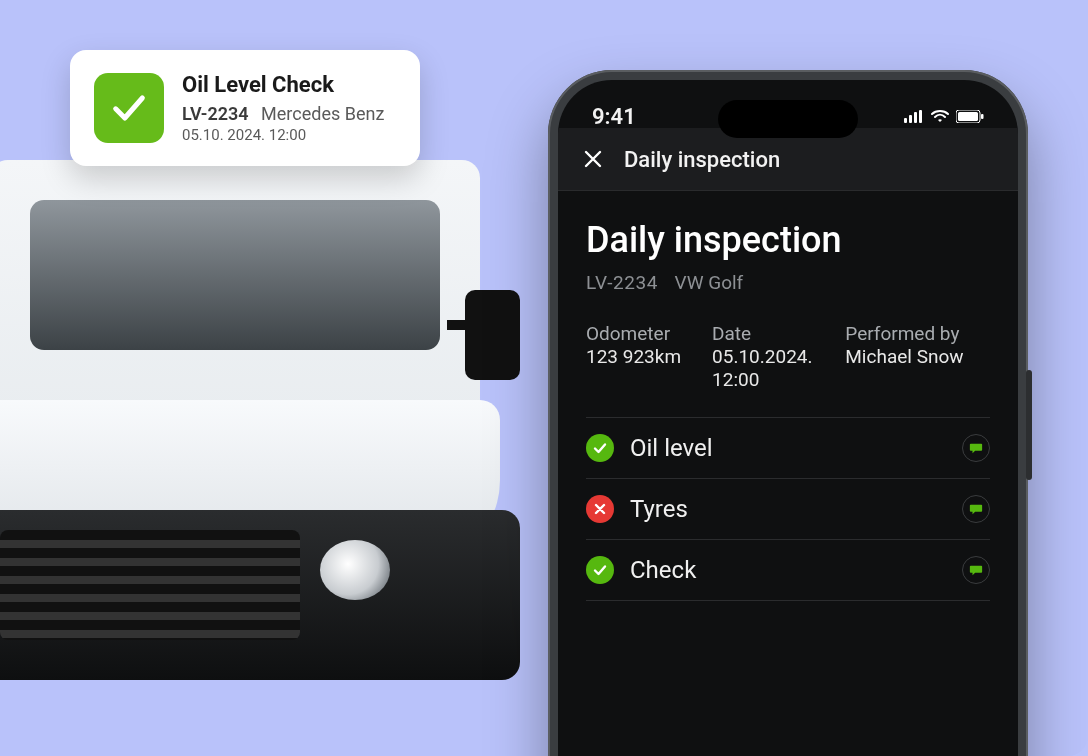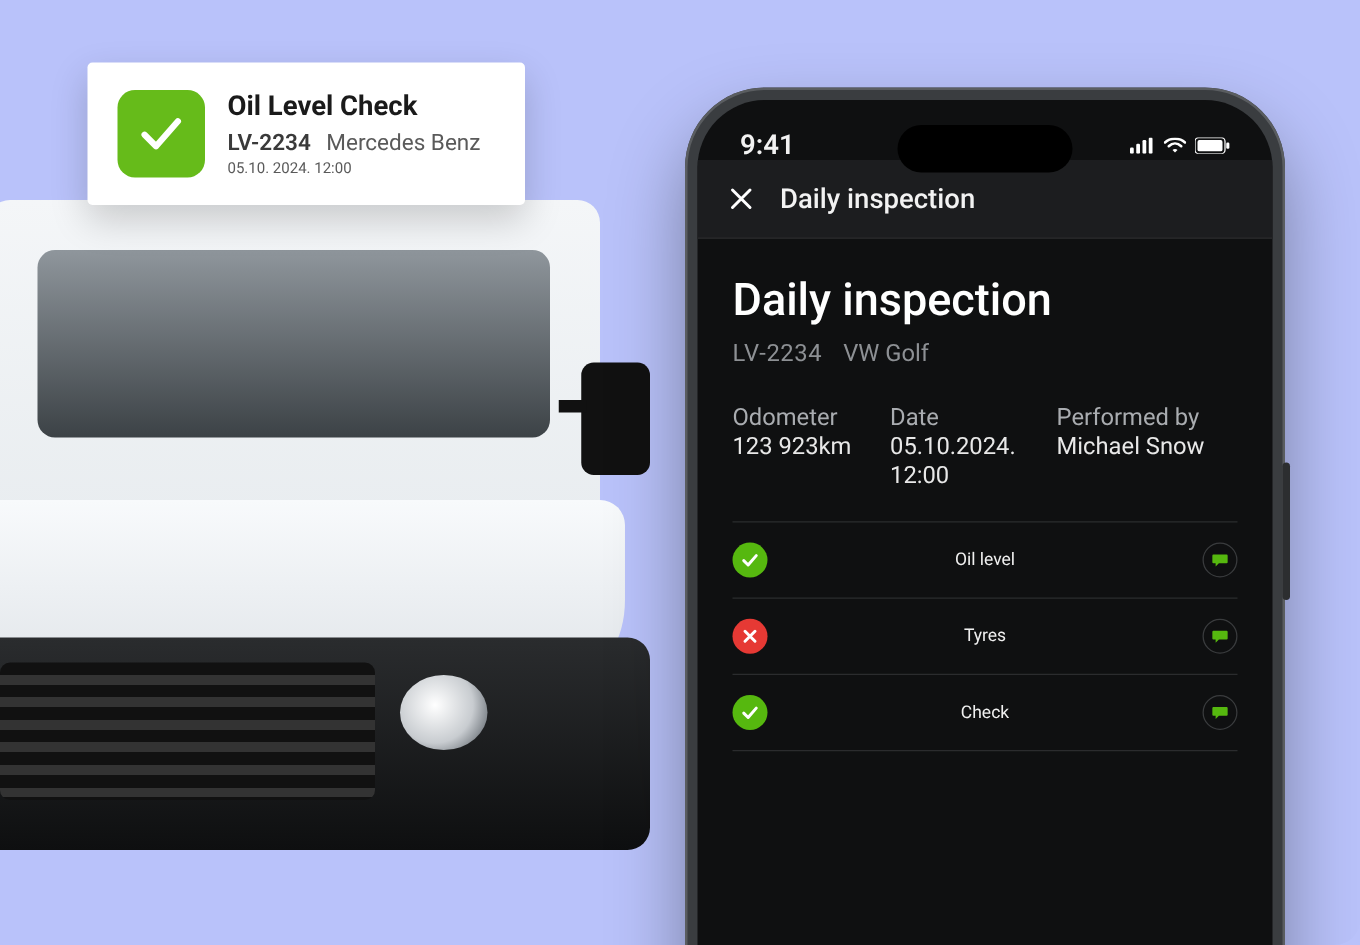--- a/index.html
+++ b/index.html
@@ -13,21 +13,21 @@
     border-radius: 20px;
   }
 
   
   .card {
     position: absolute;
     top: 50px;
     left: 70px;
     width: 350px;
     background: #fff;
-    border-radius: 4px;
+    border-radius: 16px;
     box-shadow: 0 12px 30px rgba(0,0,0,0.18);
     padding: 22px 24px;
     display: flex;
     align-items: center;
     gap: 18px;
     z-index: 30;
   }
   .card-check {
     width: 70px;
     height: 70px;
@@ -36,21 +36,21 @@
     display: flex;
     align-items: center;
     justify-content: center;
     flex: 0 0 auto;
   }
   .card-check svg { width: 40px; height: 40px; }
   .card-body { flex: 1; }
   .card-title { font-size: 22px; font-weight: 700; color: #1a1a1a; margin-bottom: 6px; }
   .card-sub { font-size: 18px; color: #5a5a5a; margin-bottom: 2px; }
   .card-sub .plate { font-weight: 600; color: #3a3a3a; margin-right: 8px; }
-  .card-date { font-size: 12px; color: #5a5a5a; }
+  .card-date { font-size: 15px; color: #5a5a5a; }
 
   
   .van {
     position: absolute;
     left: -120px;
     top: 120px;
     width: 640px;
     height: 640px;
     z-index: 10;
   }
@@ -187,21 +187,21 @@
     padding: 16px 0;
     border-bottom: 1px solid #2b2c2e;
   }
   .status-dot {
     width: 28px; height: 28px; border-radius: 50%;
     display: flex; align-items: center; justify-content: center;
     flex: 0 0 auto;
   }
   .status-pass { background: #56b80f; }
   .status-fail { background: #e63934; }
-  .check-label { flex: 1; font-size: 14px; color: #f0f0f0; text-align: center; }
+  .check-label { flex: 1; font-size: 24px; color: #f0f0f0; }
   .comment-btn {
     width: 28px; height: 28px; border-radius: 50%;
     border: 1px solid #3a3c3e;
     display: flex; align-items: center; justify-content: center;
     cursor: pointer;
   }
   .comment-btn svg { width: 14px; height: 14px; }
 </style>
 </head>
 <body>

